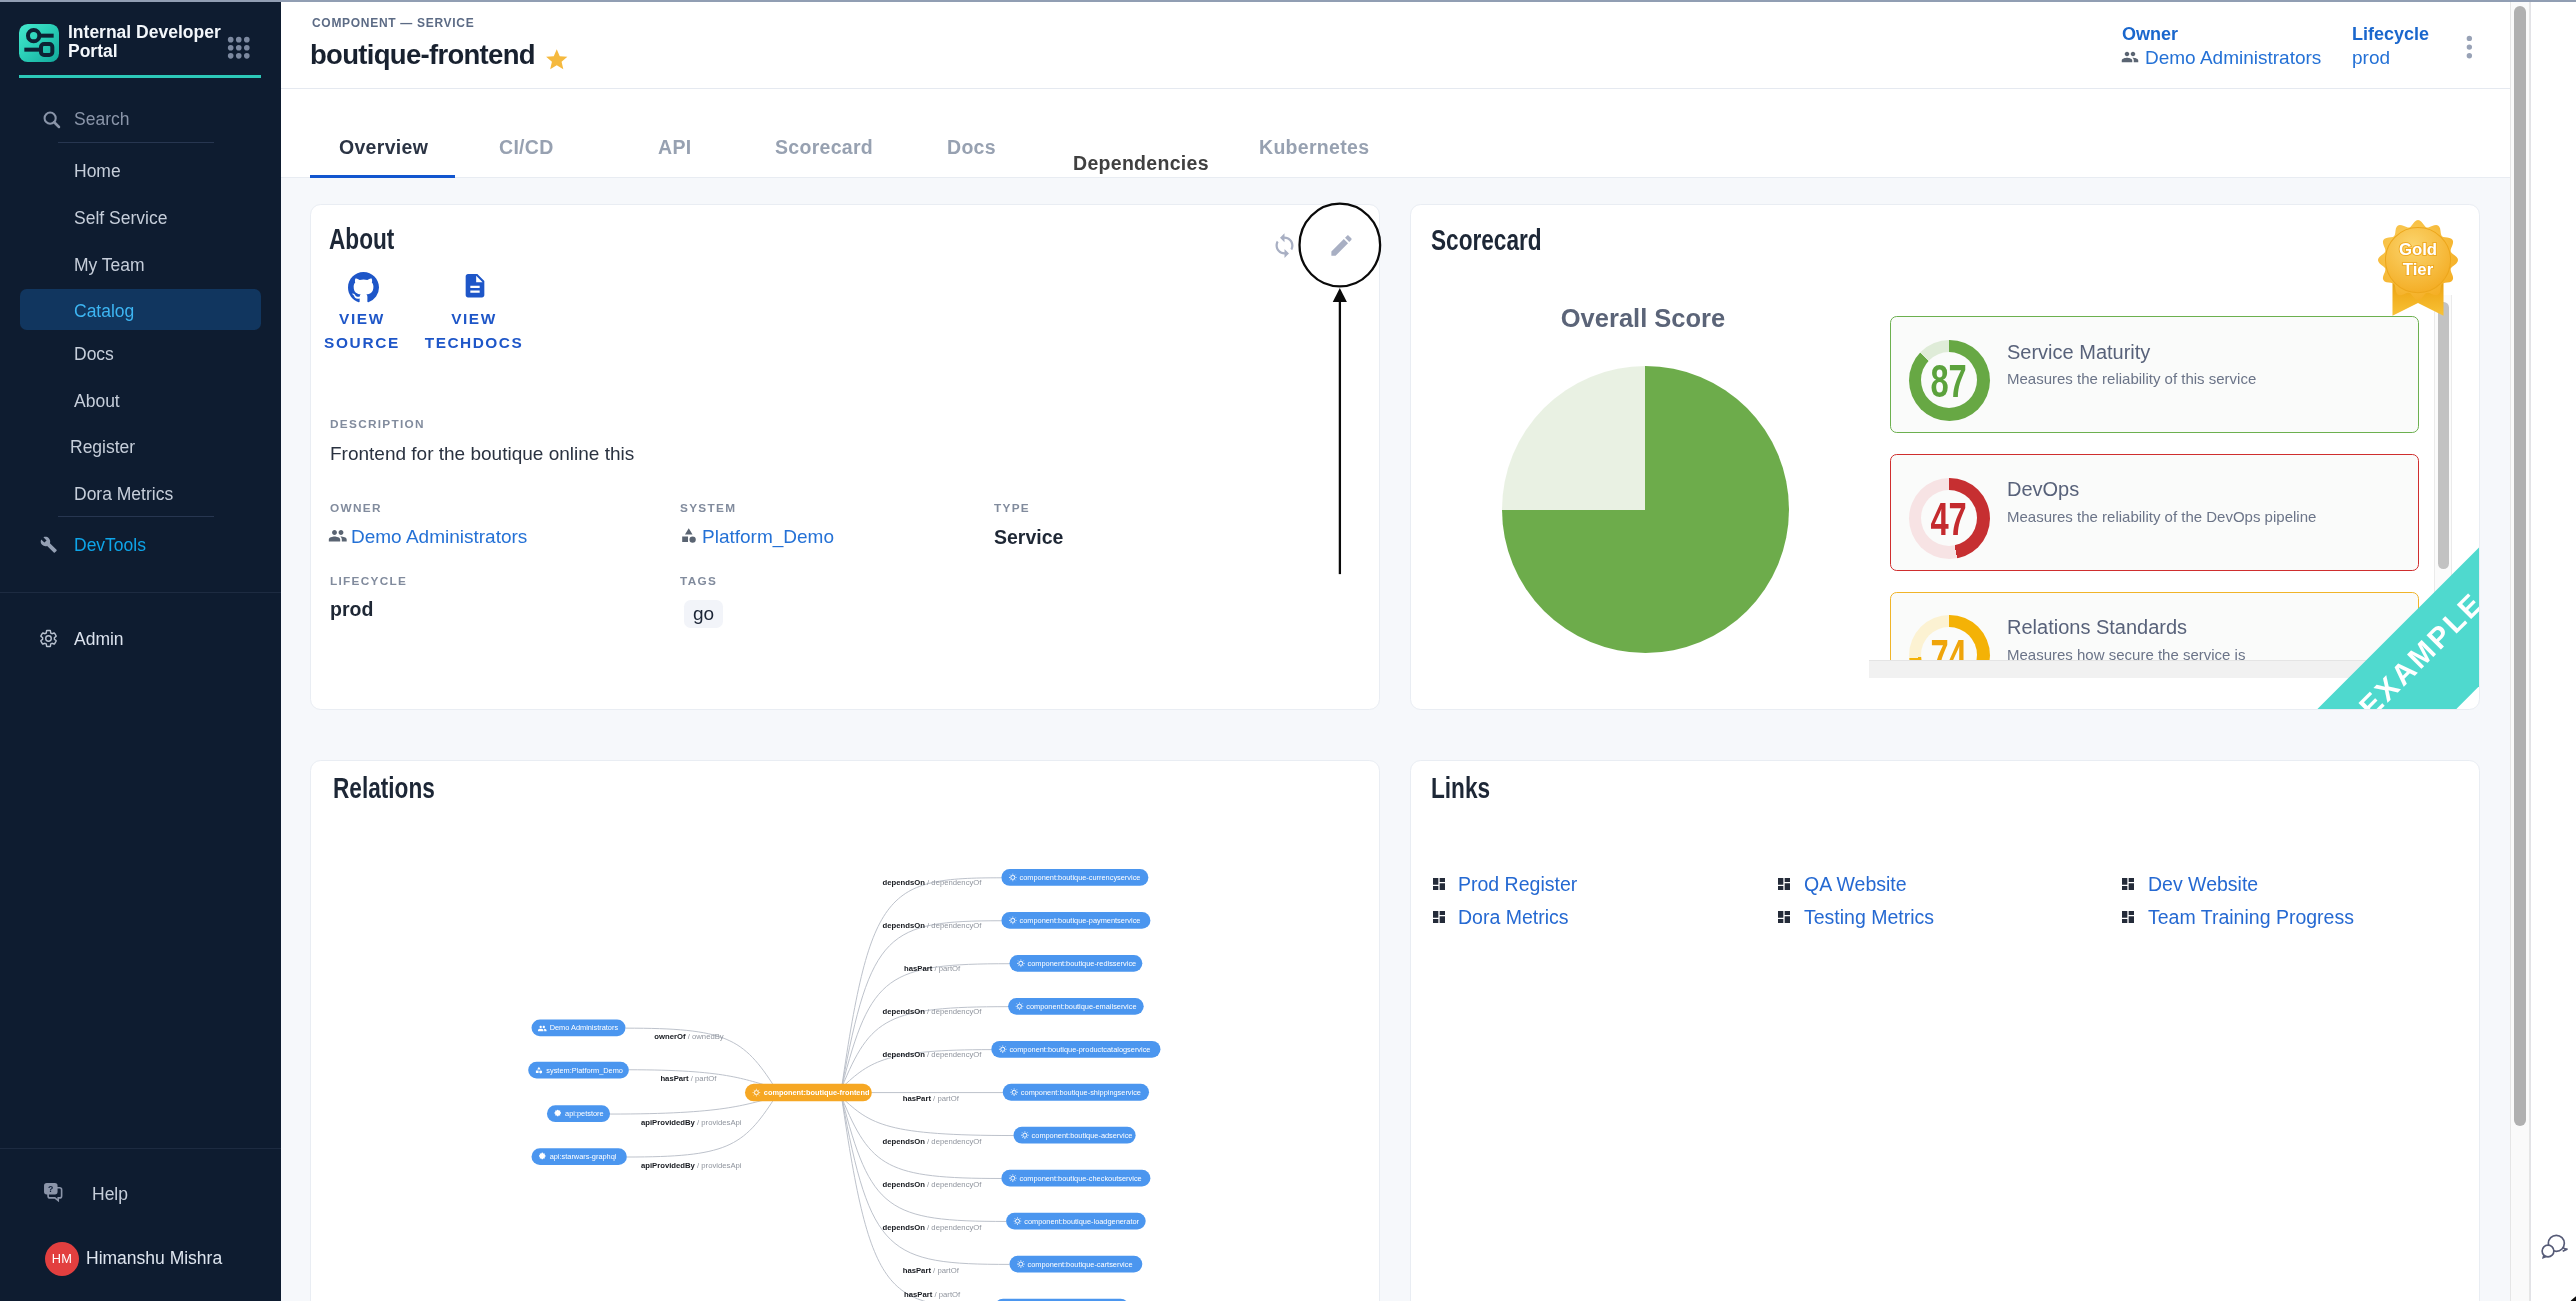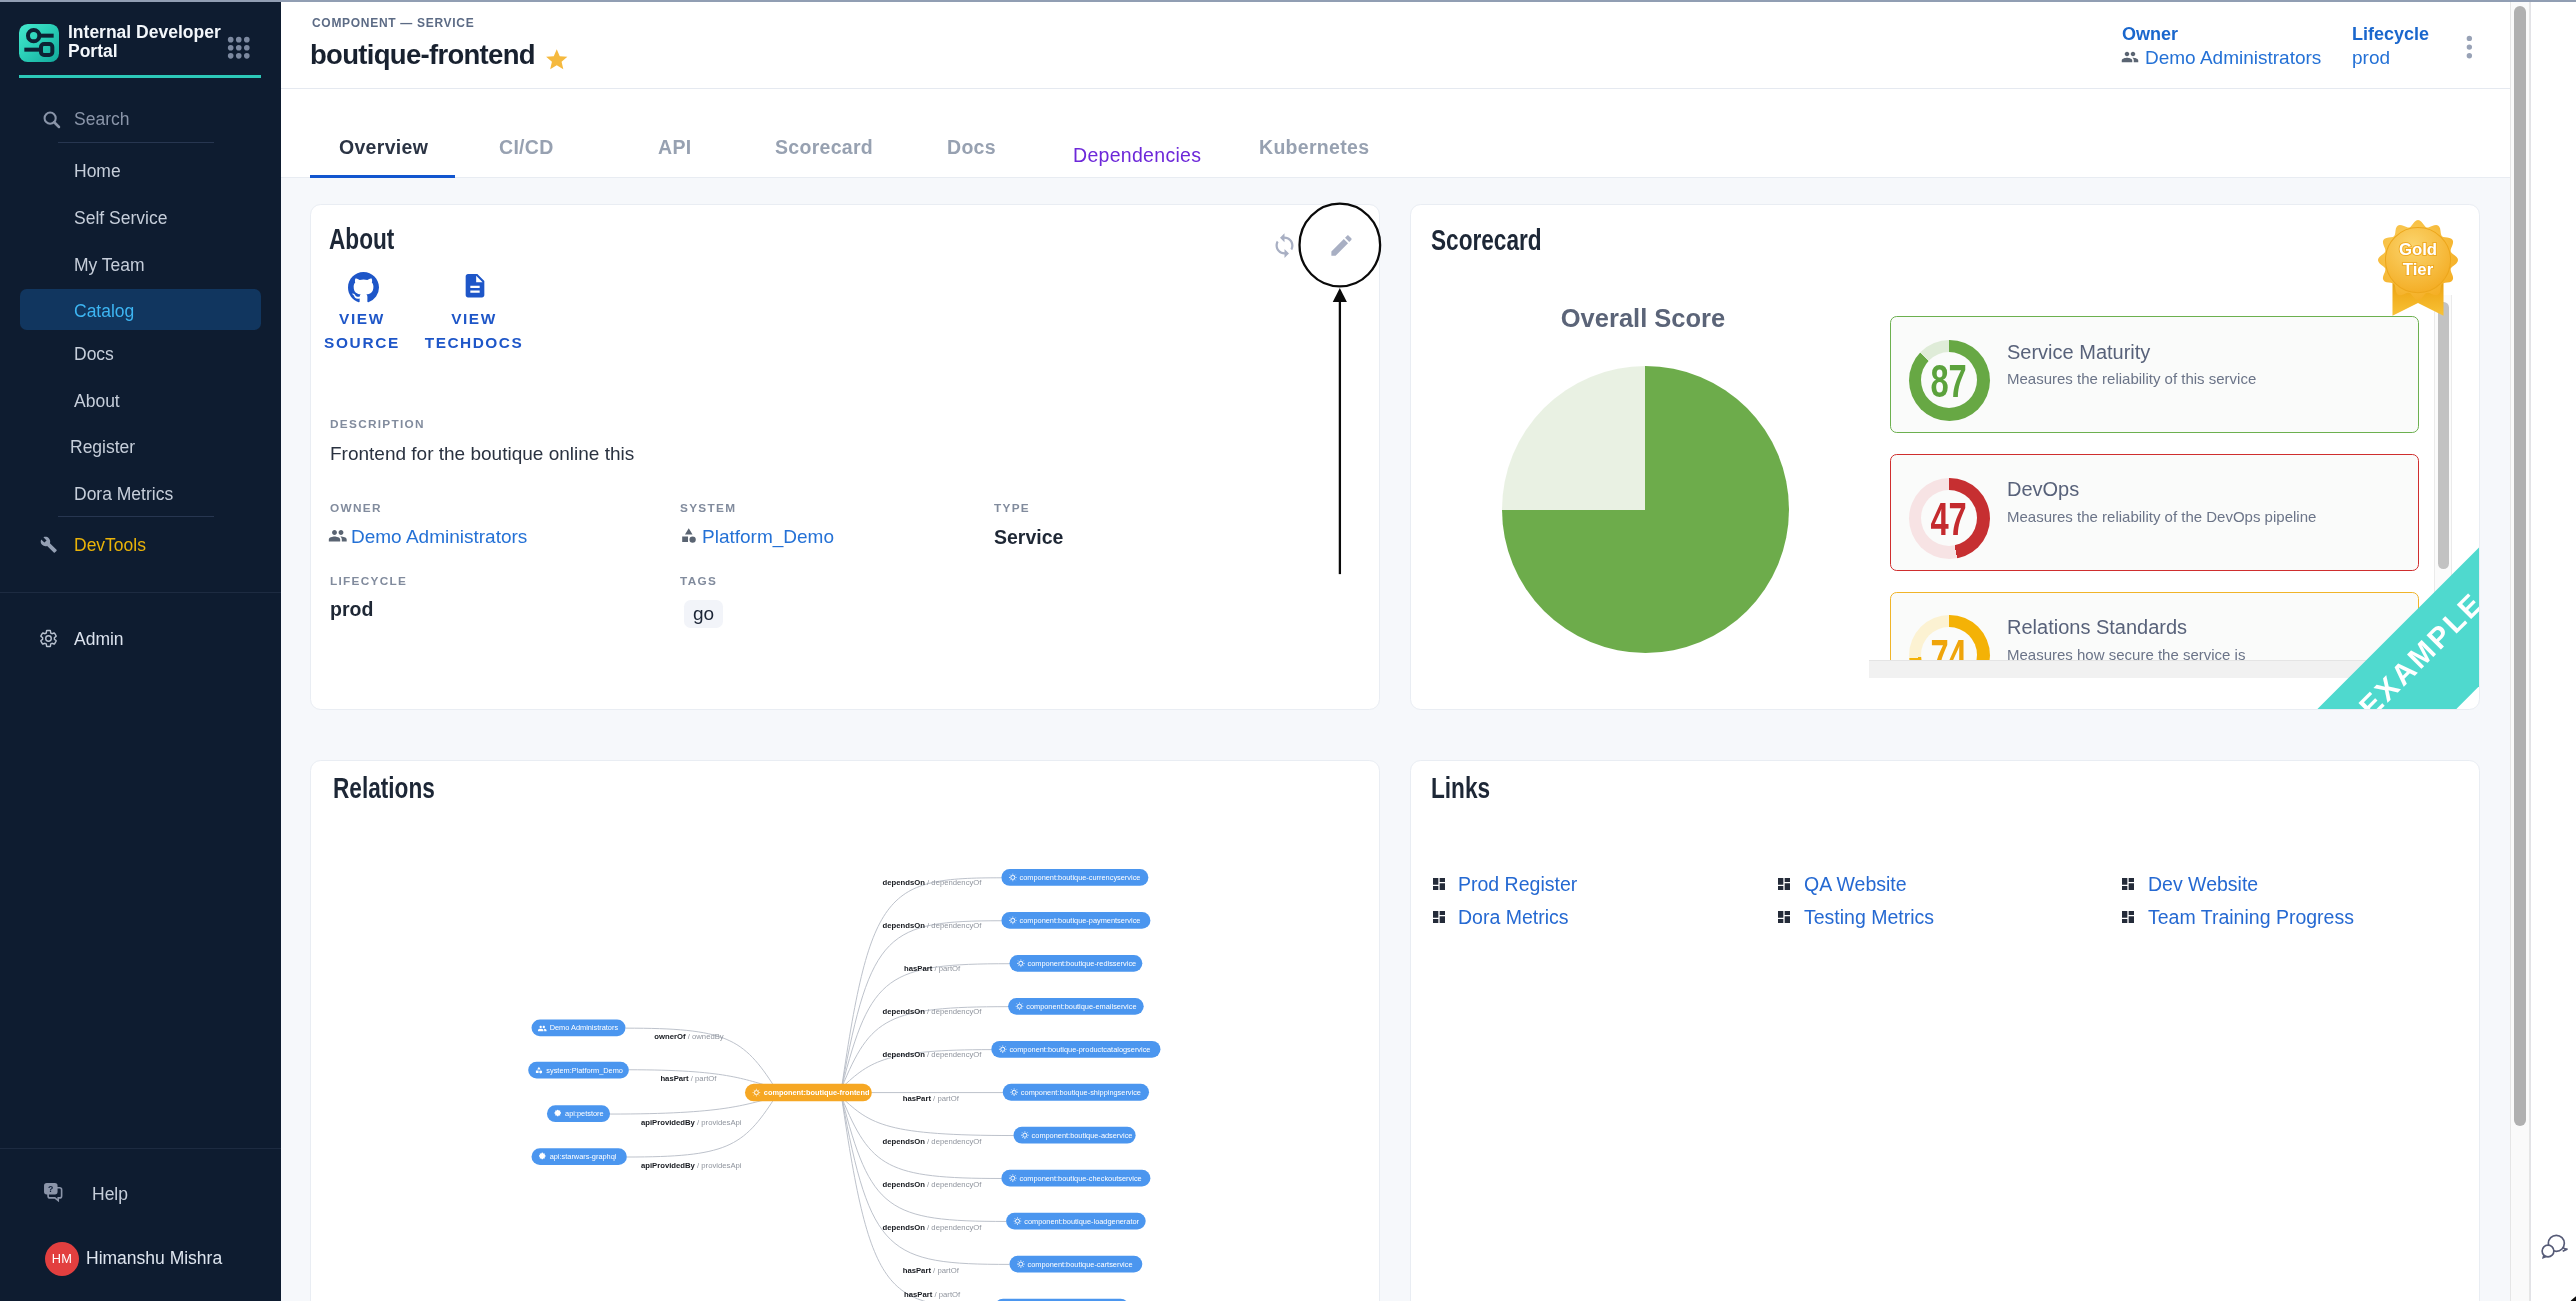--- a/index.html
+++ b/index.html
@@ -64,21 +64,21 @@
   <div class="abs" style="left:74px;top:301px;font-size:17.5px;color:#3db5f2">Catalog</div>
   <div class="abs" style="left:74px;top:344px;font-size:17.5px;color:#c6ceda">Docs</div>
   <div class="abs" style="left:74px;top:391px;font-size:17.5px;color:#c6ceda">About</div>
   <div class="abs" style="left:70px;top:437px;font-size:17.5px;color:#c6ceda">Register</div>
   <div class="abs" style="left:74px;top:484px;font-size:17.5px;color:#c6ceda">Dora Metrics</div>
   <div class="abs" style="left:58px;top:516px;width:156px;height:1.3px;background:#273650"></div>
 
   <svg class="abs" style="left:40px;top:536px" width="17.5" height="17.5" viewBox="0 0 24 24">
     <path fill="#94a0b4" d="M22.7 19l-9.1-9.1c.9-2.3.4-5-1.5-6.9-2-2-5-2.4-7.4-1.3L9 6 6 9 1.6 4.7C.4 7.1.9 10.1 2.9 12.1c1.9 1.9 4.6 2.4 6.9 1.5l9.1 9.1c.4.4 1 .4 1.4 0l2.3-2.3c.5-.4.5-1.1.1-1.4z"></path>
   </svg>
-  <div class="abs" style="left:74px;top:535px;font-size:17.5px;color:#eab308">DevTools</div>
+  <div class="abs" style="left:74px;top:535px;font-size:17.5px;color:#0ea5e9">DevTools</div>
   <div class="abs" style="left:0;top:592px;width:281px;height:1.3px;background:#1d2b41"></div>
 
   <svg class="abs" style="left:39px;top:629px" width="19" height="19" viewBox="0 0 24 24">
     <path fill="none" stroke="#b9c2d0" stroke-width="1.8" d="M19.4 13c.04-.33.06-.66.06-1s-.02-.67-.06-1l2.1-1.65c.19-.15.24-.42.12-.64l-2-3.46c-.12-.22-.39-.3-.61-.22l-2.49 1c-.52-.4-1.08-.73-1.69-.98l-.38-2.65C14.4 2.18 14.2 2 13.97 2h-3.94c-.23 0-.43.18-.47.41l-.38 2.65c-.61.25-1.17.59-1.69.98l-2.49-1c-.22-.08-.49 0-.61.22l-2 3.46c-.12.22-.07.49.12.64L4.61 11c-.04.33-.06.66-.06 1s.02.67.06 1l-2.1 1.65c-.19.15-.24.42-.12.64l2 3.46c.12.22.39.3.61.22l2.49-1c.52.4 1.08.73 1.69.98l.38 2.65c.04.23.24.41.47.41h3.94c.23 0 .43-.18.47-.41l.38-2.65c.61-.25 1.17-.59 1.69-.98l2.49 1c.22.08.49 0 .61-.22l2-3.46c.12-.22.07-.49-.12-.64L19.4 13zM12 15.5c-1.93 0-3.5-1.57-3.5-3.5s1.57-3.5 3.5-3.5 3.5 1.57 3.5 3.5-1.57 3.5-3.5 3.5z"></path>
   </svg>
   <div class="abs" style="left:74px;top:629px;font-size:17.5px;color:#dce3ee">Admin</div>
   <div class="abs" style="left:0;top:1148px;width:281px;height:1.3px;background:#1d2b41"></div>
 
   <svg class="abs" style="left:42px;top:1181px" width="23" height="23" viewBox="0 0 34 34">
     <path fill="none" stroke="#8b95a9" stroke-width="2.4" d="M12 10 h14 a3 3 0 0 1 3 3 v9 a3 3 0 0 1 -3 3 h-2 v4 l-5 -4 h-7 a3 3 0 0 1 -3 -3 v-9 a3 3 0 0 1 3 -3 z"></path>
@@ -109,21 +109,21 @@
         <circle cx="5" cy="18" r="4"></circle>
         <circle cx="5" cy="31" r="4"></circle>
       </g>
     </svg>
 
 <div class="abs" style="left:339px;top:136px;font-size:19.5px;font-weight:700;color:#2b3444;letter-spacing:0.3px">Overview</div>
 <div class="abs" style="left:499px;top:136px;font-size:19.5px;font-weight:700;color:#97a1b1;letter-spacing:0.3px">CI/CD</div>
 <div class="abs" style="left:658px;top:136px;font-size:19.5px;font-weight:700;color:#97a1b1;letter-spacing:0.3px">API</div>
 <div class="abs" style="left:775px;top:136px;font-size:19.5px;font-weight:700;color:#97a1b1;letter-spacing:0.3px">Scorecard</div>
 <div class="abs" style="left:947px;top:136px;font-size:19.5px;font-weight:700;color:#97a1b1;letter-spacing:0.3px">Docs</div>
-<div class="abs" style="left:1073px;top:144px;font-size:19.5px;font-weight:400;color:#6d28d9;letter-spacing:0.3px">Dependencies</div>
+<div class="abs" style="left:1073px;top:152px;font-size:19.5px;font-weight:700;color:#404040;letter-spacing:0.3px">Dependencies</div>
 <div class="abs" style="left:1259px;top:136px;font-size:19.5px;font-weight:700;color:#97a1b1;letter-spacing:0.3px">Kubernetes</div>
 <div class="abs" style="left:310px;top:175px;width:145px;height:3.4px;background:#1256cf"></div>
 
 <div class="card" style="left:310px;top:204px;width:1070px;height:506px"></div>
 <div class="abs cardh" style="left:329px;top:223px">About</div>
 
 <svg class="abs" style="left:1271px;top:232px" width="27" height="27" viewBox="0 0 24 24">
       <path fill="#a8afc3" d="M12 4V1L8 5l4 4V6c3.31 0 6 2.69 6 6 0 1.01-.25 1.97-.7 2.8l1.46 1.46C19.54 15.03 20 13.57 20 12c0-4.42-3.58-8-8-8zm0 14c-3.31 0-6-2.69-6-6 0-1.01.25-1.97.7-2.8L5.24 7.74C4.46 8.97 4 10.43 4 12c0 4.42 3.58 8 8 8v3l4-4-4-4v3z"></path>
     </svg>
 <svg class="abs" style="left:1328px;top:232px" width="27" height="27" viewBox="0 0 24 24">

